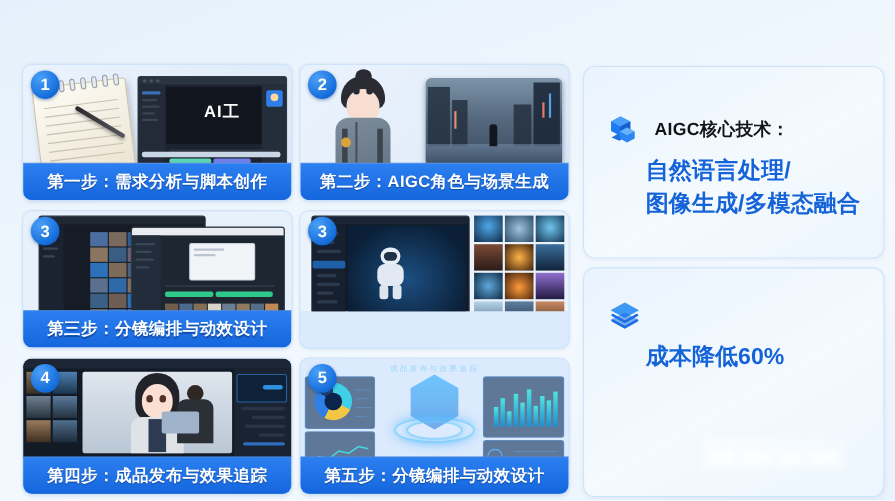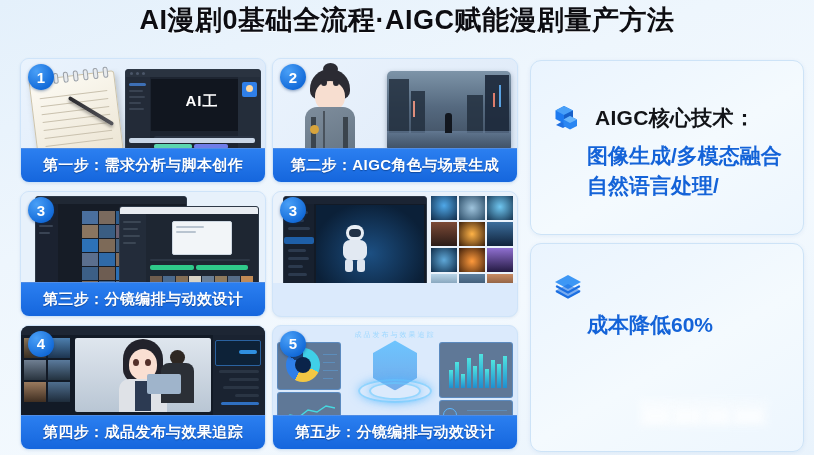--- a/index.html
+++ b/index.html
@@ -131,38 +131,35 @@
   .info{
     position:absolute;border-radius:11px;
     background:linear-gradient(150deg,#eaf4fe 0%,#f4fafe 55%,#edf6fe 100%);
     border:1px solid #cde3f7;
     box-shadow:0 1px 4px rgba(40,90,160,.08);
   }
   #info-tech{left:530px;top:60px;width:272px;height:173px;}
   #info-scale{left:530px;top:243px;width:272px;height:207px;}
   .info-head{position:absolute;left:22px;top:42px;display:flex;align-items:center;gap:12px;}
   #info-scale .info-head{top:28px;}
-  .info-title{font-size:21px;font-weight:bold;color:#121418;letter-spacing:.3px;}
+  .info-title{font-size:16px;font-weight:bold;color:#121418;letter-spacing:.3px;}
   .info-lines{position:absolute;left:56px;top:80px;}
   #info-scale .info-lines{top:66px;}
   .info-line{font-size:21px;font-weight:bold;color:#1463d8;line-height:1.42;white-space:nowrap;}
   .svg-ico{display:block;}
   .watermark{position:absolute;right:34px;bottom:24px;width:130px;height:28px;
     background:linear-gradient(90deg,rgba(255,255,255,.55),rgba(255,255,255,.3));
     filter:blur(3px);border-radius:3px;opacity:.85;}
   .wm-b{position:absolute;bottom:4px;height:14px;background:rgba(255,255,255,.75);}
 </style>
 </head>
 <body>
 
 <div class="page">
 
-  <div class="title-wrap">
-    <span class="title">AI漫剧0基础全流程·AIGC赋能漫剧量产方法</span>
-  </div>
 
   <div class="grid">
 
     <div class="card">
       <div class="thumb">
         <div class="scene c1bg">
           <div class="book">
             <div class="rule" style="top:18px"></div>
               <div class="rule" style="top:26px"></div>
             <div class="rule" style="top:34px"></div>
@@ -443,22 +440,22 @@
           <path d="M11 3 L20 7.5 L20 16 L11 20.5 L2.5 16 L2.5 7.5 Z" fill="#1d7af0"></path>
           <path d="M11 3 L20 7.5 L11 12 L2.5 7.5 Z" fill="#49a0f8"></path>
           <path d="M11 12 L20 7.5 L20 16 L11 20.5 Z" fill="#1760c8"></path>
           <path d="M17 13 L24 16.5 L24 23 L17 26.5 L10.5 23 L10.5 16.5 Z" fill="#2a86f2"></path>
           <path d="M17 13 L24 16.5 L17 20 L10.5 16.5 Z" fill="#67b4fb"></path>
         </svg>
       </span>
       <span class="info-title">AIGC核心技术：</span>
     </div>
     <div class="info-lines">
+      <div class="info-line">自然语言处理/</div>
       <div class="info-line">图像生成/多模态融合</div>
-      <div class="info-line">自然语言处理/</div>
     </div>
   </div>
 
   <div class="info" id="info-scale">
     <div class="info-head">
       <span>
         <svg class="svg-ico" width="30" height="30" viewBox="0 0 30 30">
           <path d="M15 3 L28 10 L15 17 L2 10 Z" fill="#3d97f5"></path>
           <path d="M15 12 L28 19 L15 26 L2 19 Z" fill="#1b6fe2" opacity=".55"></path>
           <path d="M4 14.5 L15 20.5 L26 14.5" fill="none" stroke="#1b6fe2" stroke-width="2.4" stroke-linecap="round"></path>

